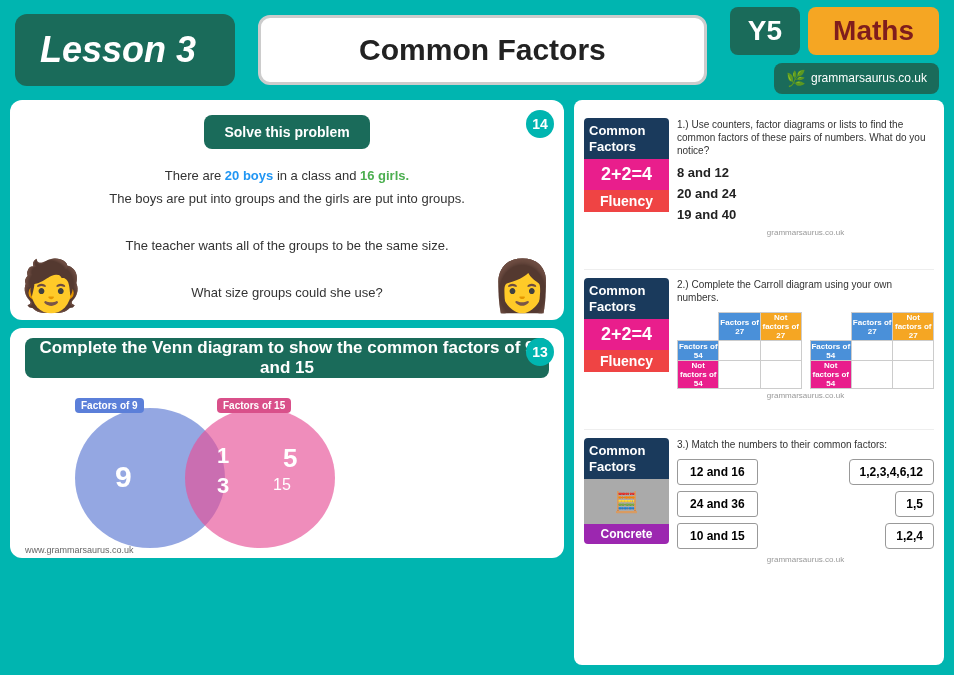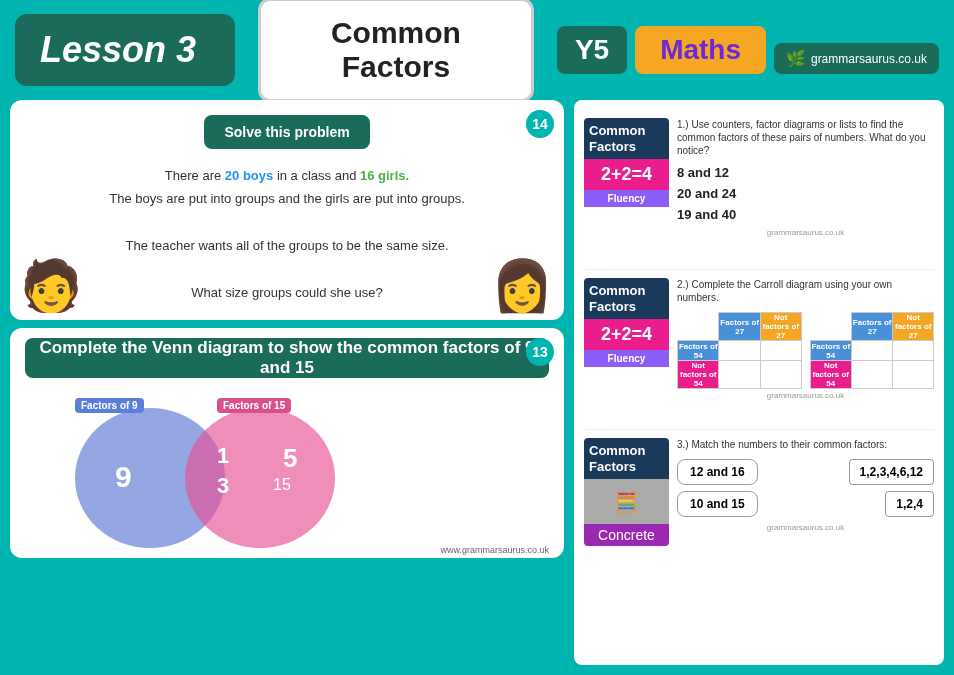--- a/index.html
+++ b/index.html
@@ -44,41 +44,42 @@
       text-align: center;
     }
     .title-box span {
       font-size: 30px;
       font-weight: bold;
       color: #222;
     }
 
     .right-badges {
       display: flex;
+      flex-direction: column;
       gap: 8px;
       align-items: flex-end;
     }
 
     .year-maths-row {
       display: flex;
       gap: 8px;
     }
 
     .year-badge {
       background: #1a6b5a;
       color: white;
       font-size: 28px;
       font-weight: 900;
       padding: 8px 18px;
       border-radius: 8px;
     }
 
     .maths-badge {
       background: #f5a623;
-      color: #6d28d9;
+      color: #7f1d1d;
       font-size: 28px;
       font-weight: 900;
       padding: 8px 25px;
       border-radius: 8px;
     }
 
     .grammarsaurus-badge {
       background: #1a6b5a;
       color: white;
       font-size: 12px;
@@ -190,21 +191,21 @@
 
     .venn-container {
       display: flex;
       justify-content: center;
       align-items: center;
       position: relative;
       height: 155px;
     }
 
     .grammarsaurus-footer {
-      text-align: right;
+      text-align: left;
       font-size: 9px;
       color: #666;
       margin-top: 2px;
     }
 
     
     .worksheet-area {
       width: 370px;
       background: white;
       border-radius: 8px;
@@ -248,33 +249,33 @@
     .cf-formula {
       background: #e91e8c;
       color: white;
       font-size: 18px;
       font-weight: 900;
       text-align: center;
       padding: 5px 2px;
     }
 
     .cf-fluency {
-      background: #8b5cf6;
-      color: white;
-      font-size: 10px;
+      background: #ef4444;
+      color: white;
+      font-size: 14px;
       font-weight: bold;
       text-align: center;
       padding: 3px;
     }
 
     .cf-concrete {
       background: #9c27b0;
       color: white;
-      font-size: 14px;
-      font-weight: normal;
+      font-size: 12px;
+      font-weight: bold;
       text-align: center;
       padding: 3px;
       border-radius: 0 0 4px 4px;
     }
 
     .ws-content {
       flex: 1;
     }
 
     .ws-instruction {
@@ -294,21 +295,21 @@
     
     .match-row {
       display: flex;
       align-items: center;
       justify-content: space-between;
       margin: 6px 0;
     }
 
     .match-box {
       border: 1.5px solid #999;
-      border-radius: 8px;
+      border-radius: 3px;
       padding: 5px 12px;
       font-size: 12px;
       font-weight: bold;
       background: white;
     }
 
     .match-answer {
       border: 1.5px solid #999;
       border-radius: 4px;
       padding: 5px 10px;
@@ -488,20 +489,24 @@
         <div class="cf-concrete">Concrete</div>
       </div>
       <div class="ws-content">
         <p class="ws-instruction">3.) Match the numbers to their common factors:</p>
 
         <div class="match-row">
           <div class="match-box">12 and 16</div>
           <div class="match-answer">1,2,3,4,6,12</div>
         </div>
         <div class="match-row">
+          <div class="match-box">24 and 36</div>
+          <div class="match-answer">1,5</div>
+        </div>
+        <div class="match-row">
           <div class="match-box">10 and 15</div>
           <div class="match-answer">1,2,4</div>
         </div>
 
         <div class="ws-gram-footer">grammarsaurus.co.uk</div>
       </div>
     </div>
 
   </div>
 

